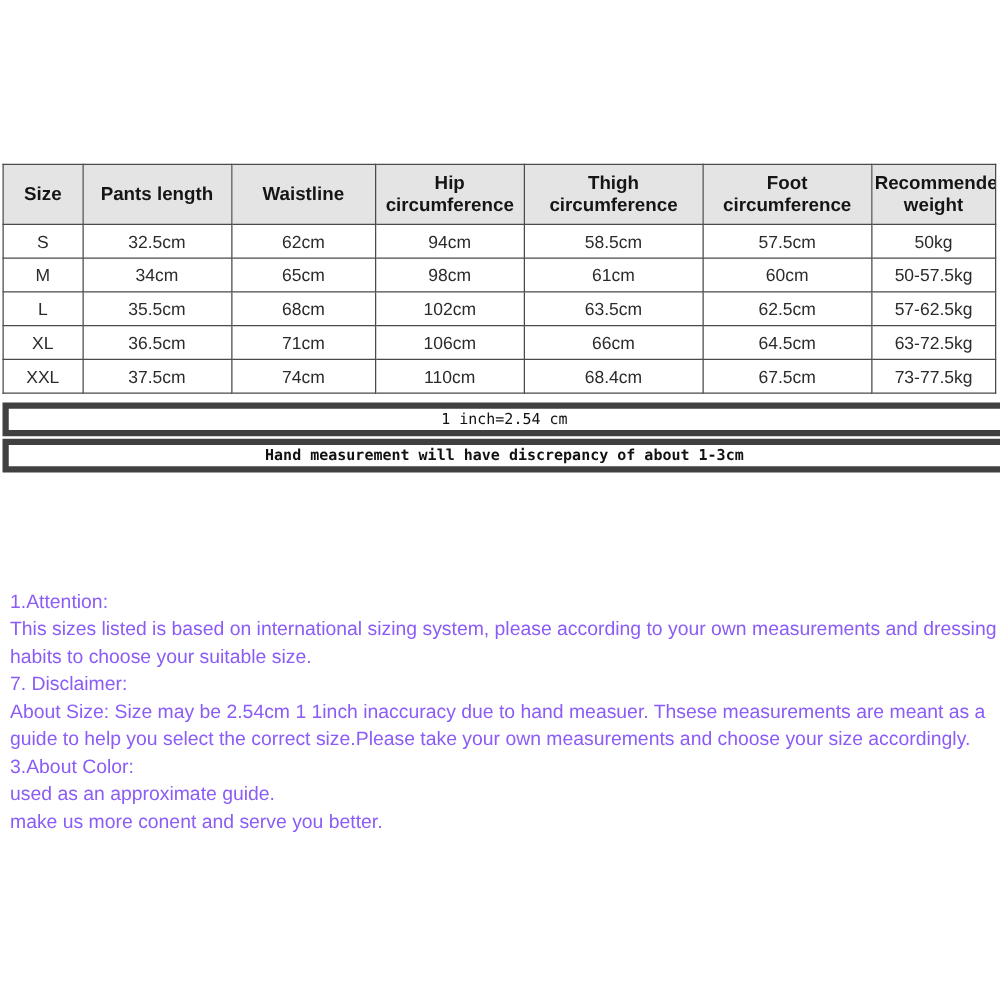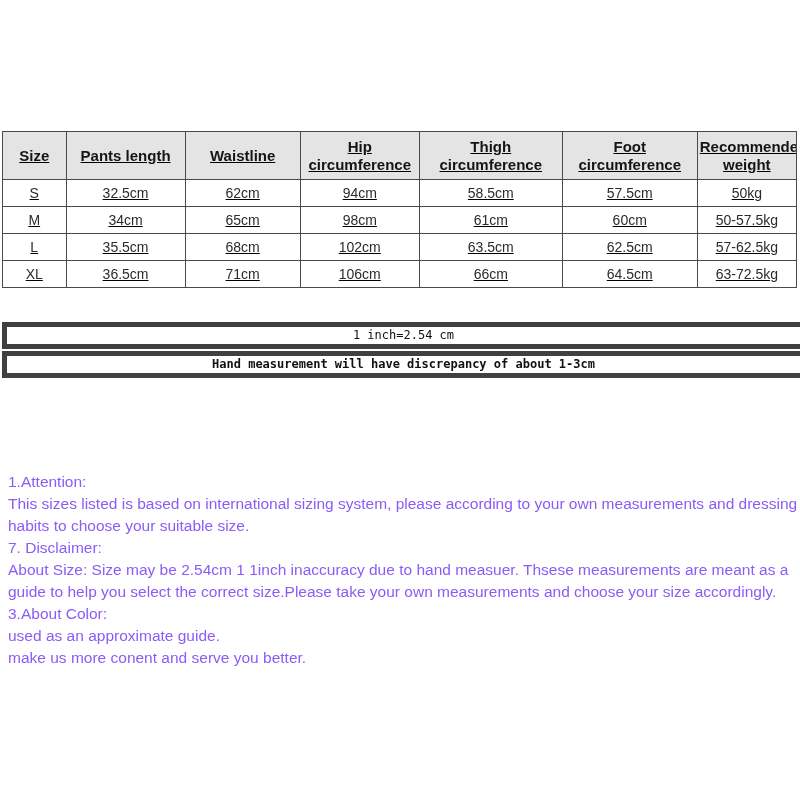--- a/index.html
+++ b/index.html
@@ -23,21 +23,20 @@
   .table-wrap {
     position: absolute;
     left: 2px;
     top: 131px;
     width: 795px;
   }
   table.size-table {
     border-collapse: collapse;
     width: 100%;
     table-layout: fixed;
-    text-decoration: underline;
   }
   table.size-table th,
   table.size-table td {
     border: 1px solid #4a4a4a;
     text-align: center;
     vertical-align: middle;
     padding: 0 2px;
     overflow: hidden;
   }
   table.size-table th {
@@ -139,20 +138,29 @@
           </tr>
           <tr>
             <td>XL</td>
             <td>36.5cm</td>
             <td>71cm</td>
             <td>106cm</td>
             <td>66cm</td>
             <td>64.5cm</td>
             <td>63-72.5kg</td>
           </tr>
+          <tr>
+            <td>XXL</td>
+            <td>37.5cm</td>
+            <td>74cm</td>
+            <td>110cm</td>
+            <td>68.4cm</td>
+            <td>67.5cm</td>
+            <td>73-77.5kg</td>
+          </tr>
         </tbody>
     </table>
   </div>
 
   <div class="footnote-box first">
     <span>1 inch=2.54 cm</span>
   </div>
 
   <div class="footnote-box second">
     <span>Hand measurement will have discrepancy of about 1-3cm</span>

